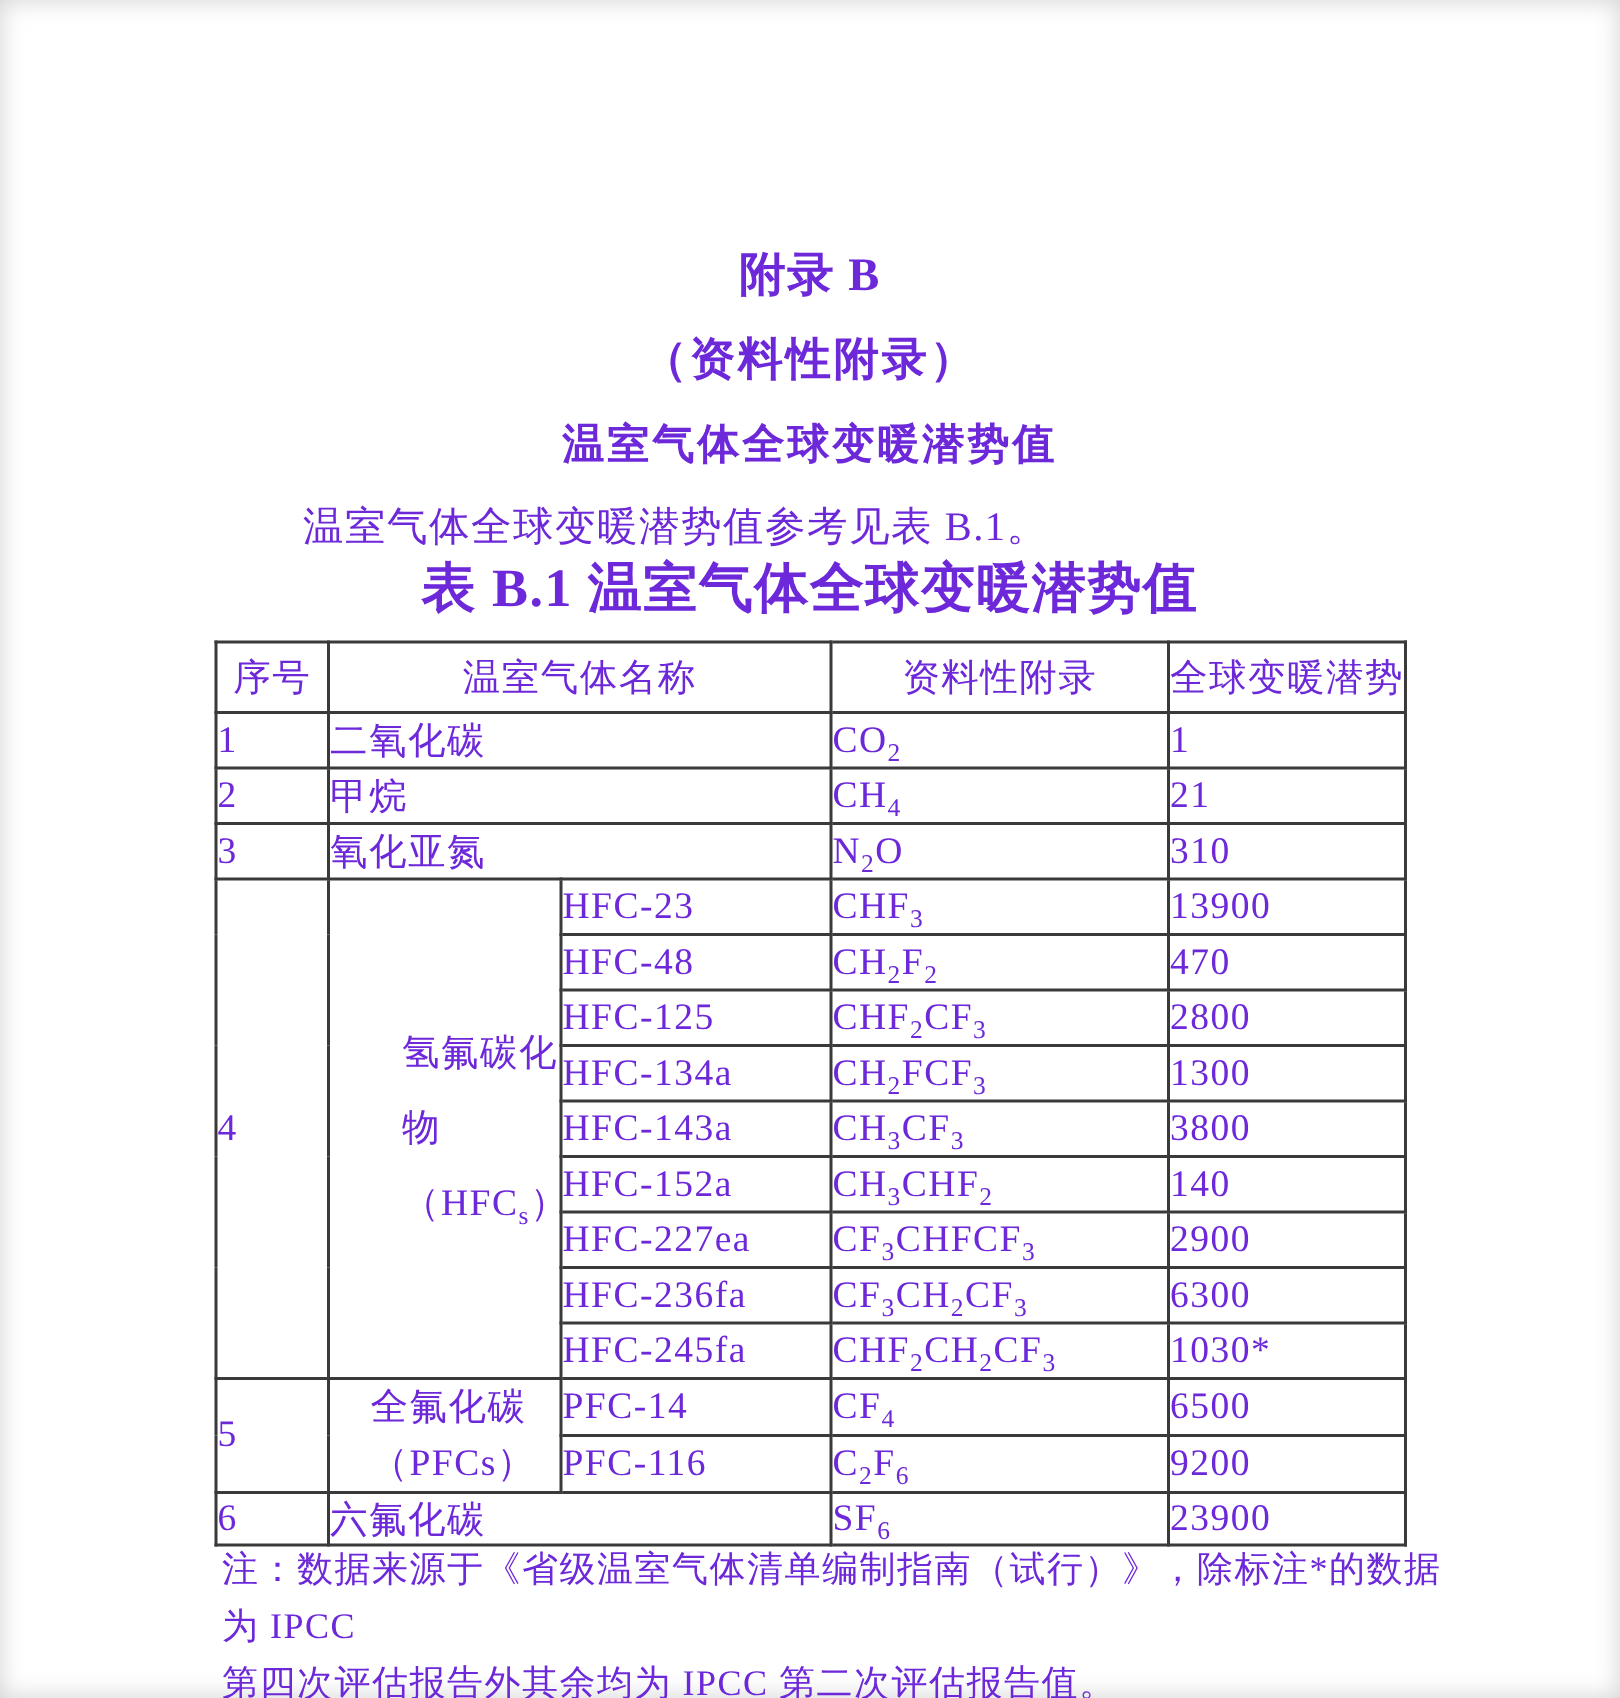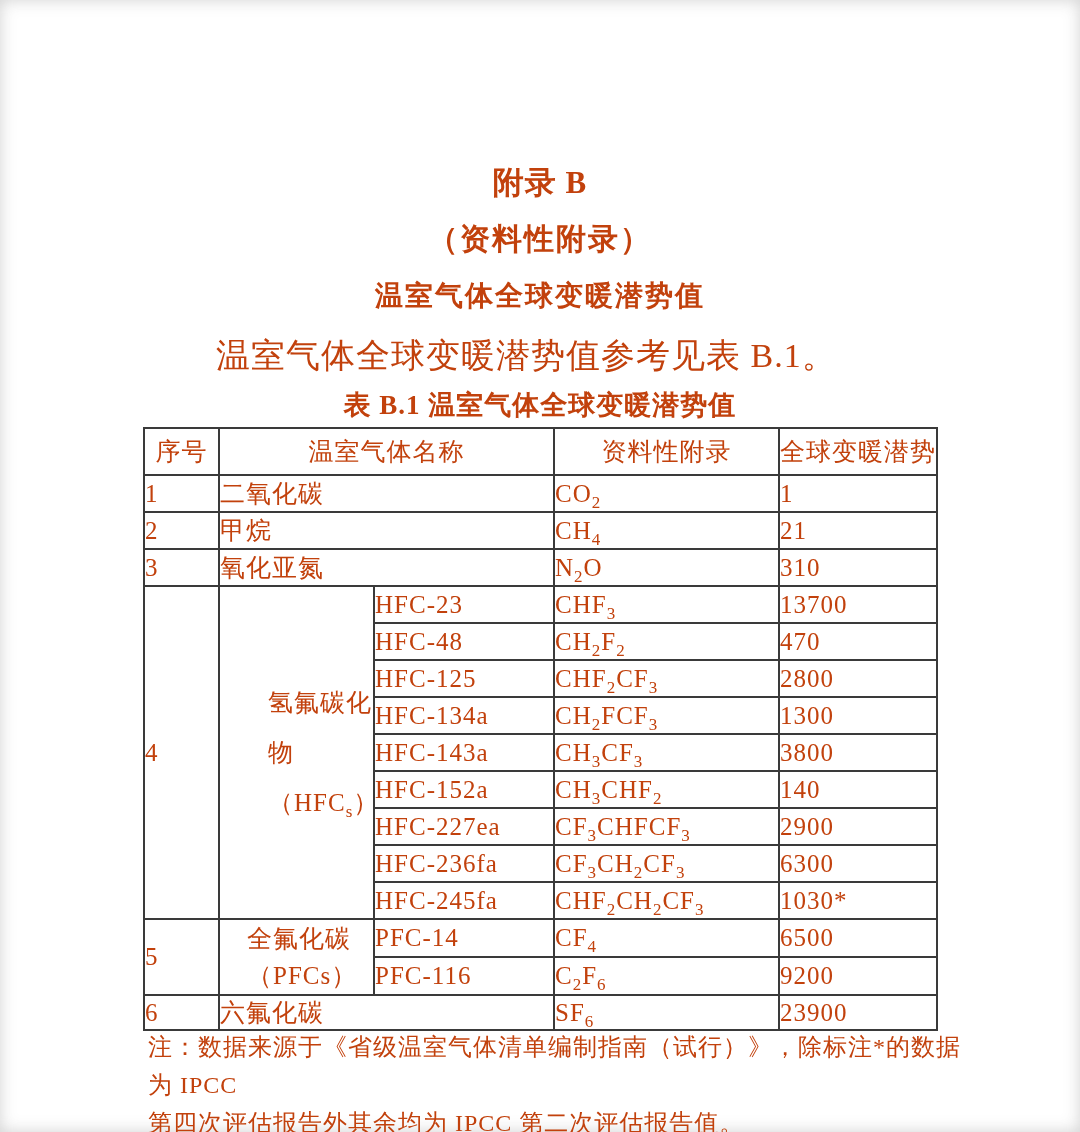--- a/index.html
+++ b/index.html
@@ -1,33 +1,33 @@
 <!DOCTYPE html>
 <html lang="zh"><head>
 <meta charset="utf-8">
 <style>
   html,body{margin:0;padding:0;background:#ffffff;}
   .page{
     position:relative;
     width:1080px;height:1132px;
     background:#ffffff;
-    color:#c2410c;
+    color:#6d28d9;
     font-family:"Liberation Serif","DejaVu Serif",serif;
     overflow:hidden;
     box-shadow: inset 0 0 16px rgba(90,90,90,.28);
   }
   .center{position:absolute;left:0;width:1080px;text-align:center;}
   .t1{top:162px;font-size:31px;font-weight:bold;letter-spacing:1px;}
   .t2{top:219px;font-size:30px;font-weight:bold;letter-spacing:2px;}
   .t3{top:277px;font-size:28px;font-weight:600;letter-spacing:2px;}
   .intro{
     position:absolute;top:333px;left:148px;right:144px;
-    font-size:34px;text-indent:2em;letter-spacing:1px;
+    font-size:27px;text-indent:2em;letter-spacing:1px;
   }
-  .caption{top:387px;font-size:27px;font-weight:600;letter-spacing:1px;}
+  .caption{top:368px;font-size:36px;font-weight:600;letter-spacing:1px;}
   table.gwp{
     position:absolute;top:427px;left:143px;
     width:793px;border-collapse:collapse;table-layout:fixed;
   }
   table.gwp th,table.gwp td{
     border:2px solid #3a3a3a;
     vertical-align:middle;
     font-size:25px;font-weight:normal;
     padding:0;letter-spacing:1px;
     overflow:hidden;
@@ -91,21 +91,21 @@
     </tr>
 
     <tr class="rr">
       <td rowspan="9">4</td>
       <td rowspan="9" class="grp">
         <div>氢氟碳化物</div>
         <div>（HFC<sub>s</sub>）</div>
       </td>
       <td>HFC-23</td>
       <td>CHF<sub>3</sub></td>
-      <td>13700</td>
+      <td>13900</td>
     </tr>
     <tr class="rr">
       <td>HFC-48</td>
       <td>CH<sub>2</sub>F<sub>2</sub></td>
       <td>470</td>
     </tr>
     <tr class="rr">
       <td>HFC-125</td>
       <td>CHF<sub>2</sub>CF<sub>3</sub></td>
       <td>2800</td>

